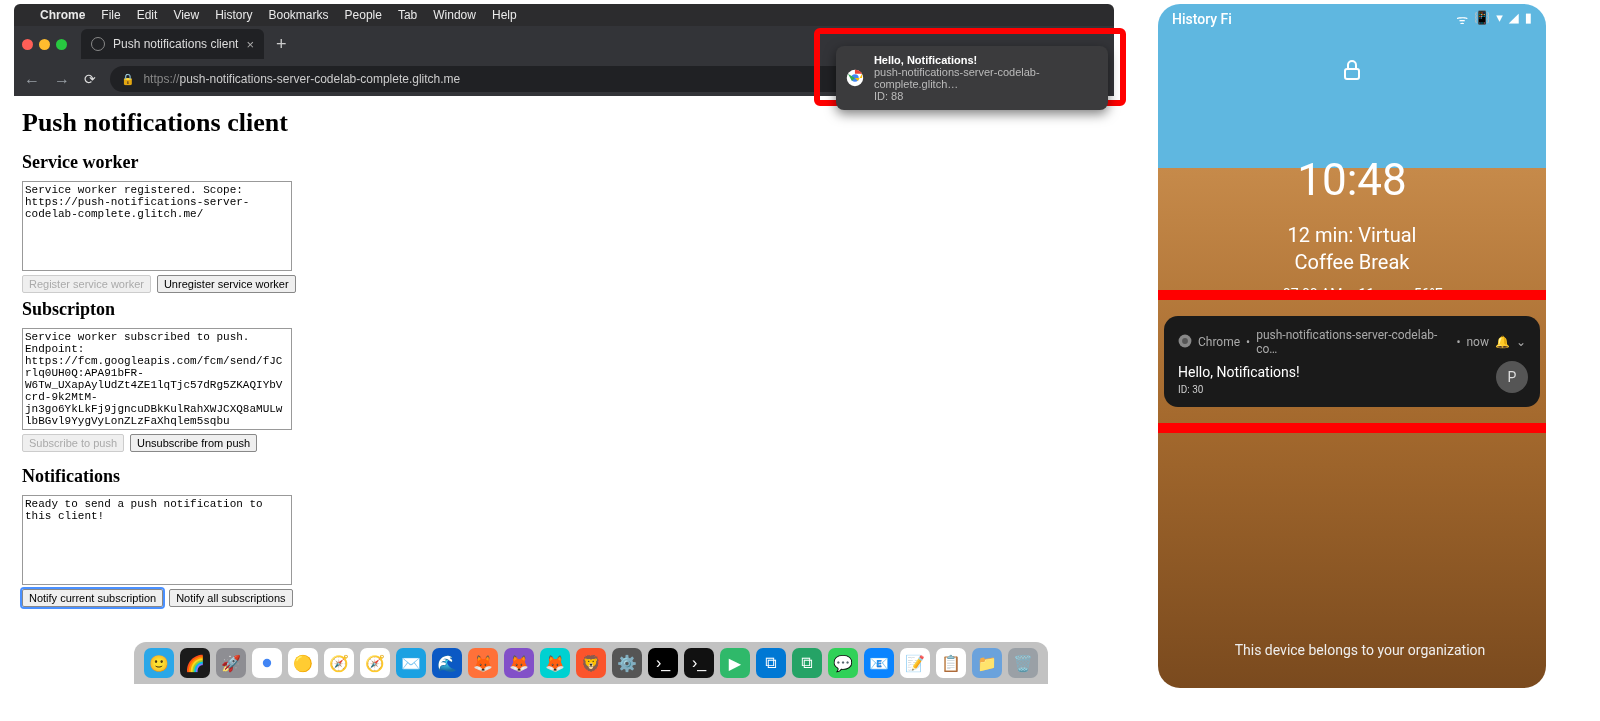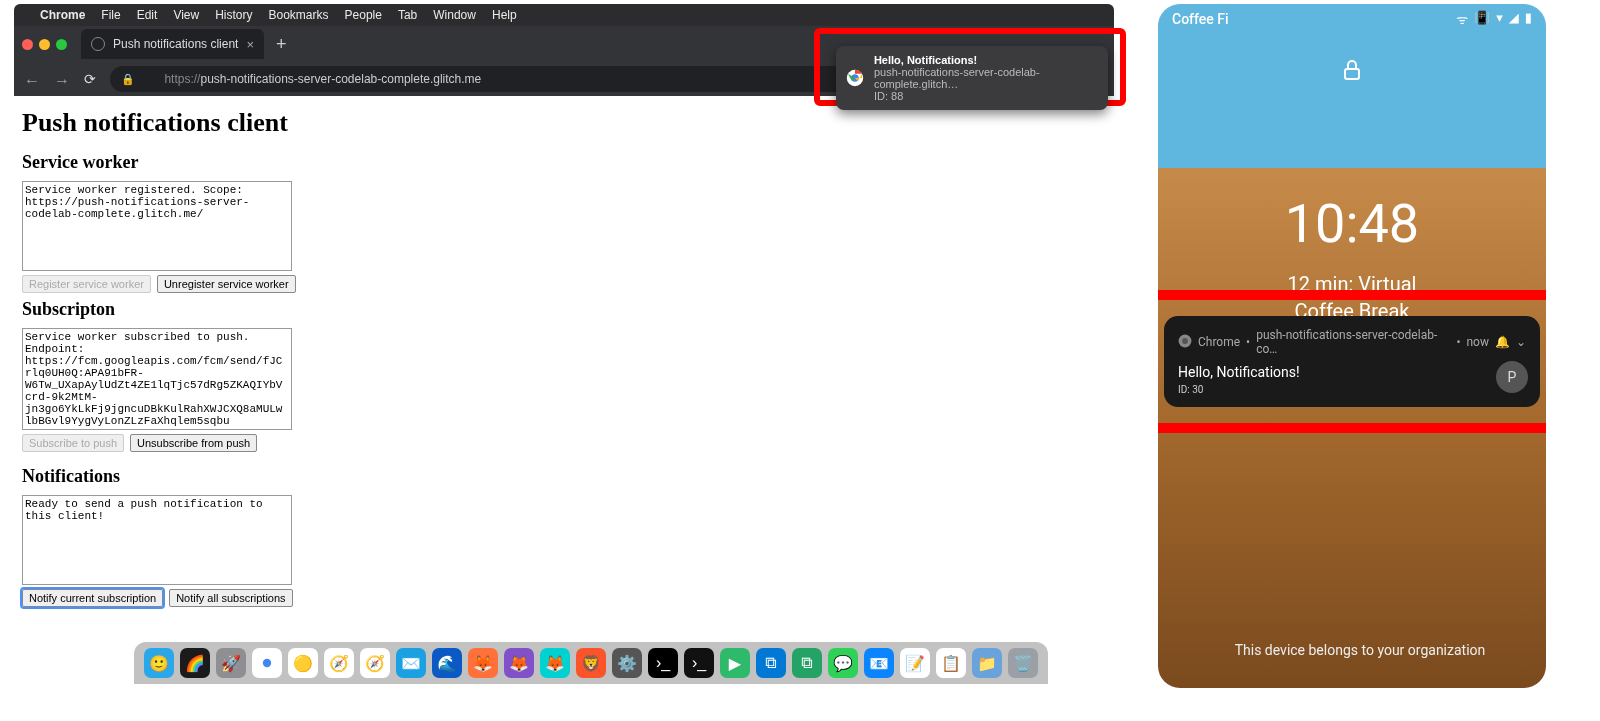--- a/index.html
+++ b/index.html
@@ -57,21 +57,21 @@
     display:flex;align-items:center;padding:0 10px;gap:14px;font-size:13px;
   }
   .nav-arrow{color:#9aa0a6;font-size:16px;}
   .reload{font-size:14px;}
   .urlbar{
     flex:1;background:#202124;border-radius:14px;height:26px;
     display:flex;align-items:center;padding:0 12px;font-size:12px;
     color:#ccc;gap:8px;
   }
   .lock{font-size:11px;}
-  .urlbar .dim{color:#888;margin-left:21px;}
+  .urlbar .dim{color:#888;}
   
   .content {
     background:#fff;color:#000;
     padding:12px 8px;
     font-family: "Times New Roman", serif;
   }
   .content h1{font-size:26px;font-weight:700;margin-bottom:14px;}
   .content h2{font-size:18px;font-weight:700;margin:6px 0 8px;}
   textarea{
     font-family: "Courier New", monospace;
@@ -137,21 +137,21 @@
   .phone .statusbar{
     display:flex;justify-content:space-between;align-items:center;
     padding:6px 14px;font-size:14px;font-weight:500;
   }
   .phone .statusicons{display:flex;gap:6px;font-size:13px;}
   .phone .lockicon{
     text-align:center;margin-top:24px;font-size:24px;
   }
   .phone .lockicon svg{width:24px;height:24px;}
   .phone .clock{
-    text-align:center;margin-top:104px;font-size:54px;font-weight:400;
+    text-align:center;margin-top:66px;font-size:44px;font-weight:400;
   }
   .phone .event{
     text-align:center;margin-top:16px;font-size:20px;line-height:1.35;
   }
   .phone .weather{
     text-align:center;margin-top:10px;font-size:14px;
     display:flex;justify-content:center;gap:8px;align-items:center;
   }
   .phone .android-notif-wrap{
     position:absolute;
@@ -303,21 +303,21 @@
     <div class="app" style="background:#0a84ff">📧</div>
     <div class="app" style="background:#fff">📝</div>
     <div class="app" style="background:#fff">📋</div>
     <div class="app" style="background:#6aa2dc">📁</div>
     <div class="app" style="background:#9aa0a6">🗑️</div>
   </div>
 </div>
 
 <div class="phone">
   <div class="statusbar">
-    <span>Coffee Fi</span>
+    <span>History Fi</span>
     <span class="statusicons">
       <span>ᯤ</span>
       <span>📳</span>
       <span>▾</span>
       <span>◢</span>
       <span>▮</span>
     </span>
   </div>
   <div class="lockicon">
     <svg viewBox="0 0 24 24" fill="none" stroke="#fff" stroke-width="2">

